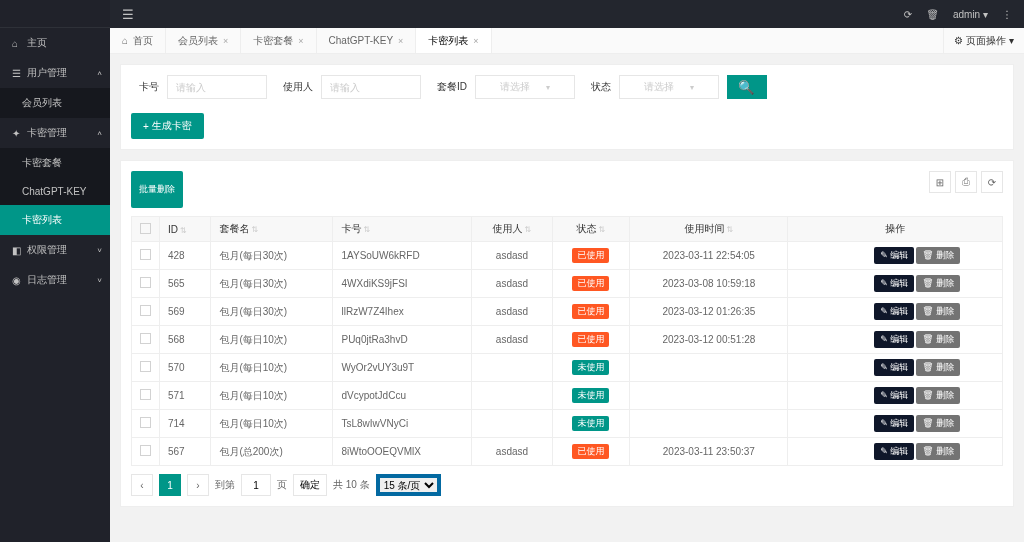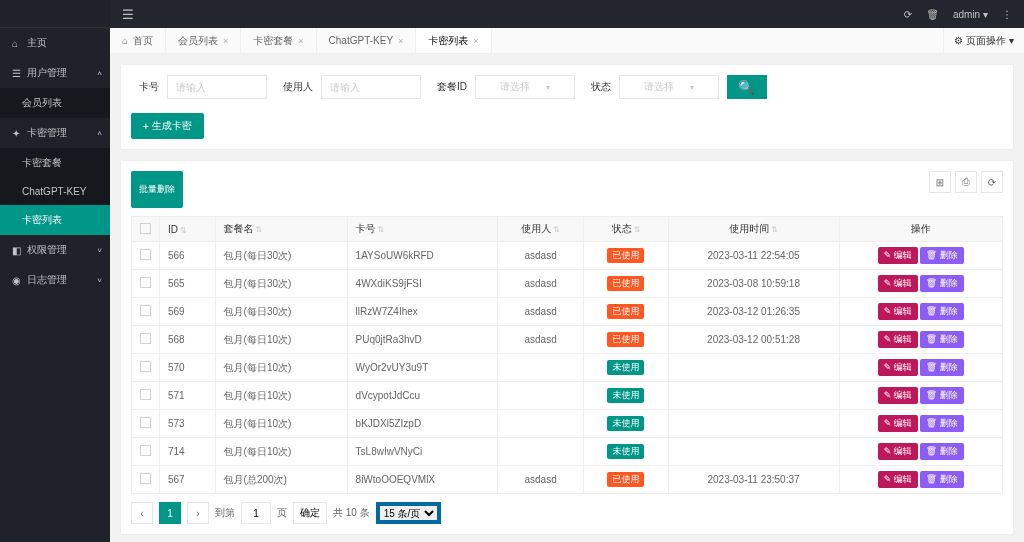--- a/index.html
+++ b/index.html
@@ -54,22 +54,22 @@
 table { width: 100%; border-collapse: collapse; font-size: 10px; }
 th, td { border: 1px solid #eee; padding: 5px 8px; text-align: left; color: #666; }
 th { background: #f8f8f8; color: #333; font-weight: normal; }
 th.center, td.center { text-align: center; }
 .checkbox { width: 11px; height: 11px; border: 1px solid #d2d2d2; display: inline-block; cursor: pointer; }
 .sort-icon { color: #ccc; font-size: 8px; margin-left: 2px; }
 .badge { padding: 1px 5px; font-size: 9px; color: #fff; border-radius: 2px; display: inline-block; }
 .badge-used { background: #ff5722; }
 .badge-unused { background: #009688; }
 .row-btn { padding: 2px 6px; font-size: 9px; color: #fff; border: none; border-radius: 2px; cursor: pointer; margin: 0 1px; }
-.row-edit { background: #be185d; }
-.row-del { background: #8b5cf6; }
+.row-edit { background: #0f172a; margin-left: 45px; }
+.row-del { background: #737373; }
 
 .pager { display: flex; align-items: center; gap: 6px; margin-top: 8px; font-size: 10px; color: #666; }
 .pg-btn { height: 22px; min-width: 22px; padding: 0 6px; border: 1px solid #e6e6e6; background: #fff; display: flex; align-items: center; justify-content: center; cursor: pointer; font-size: 10px; }
 .pg-btn.active { background: #009688; color: #fff; border-color: #009688; }
 .pg-input { width: 30px; height: 22px; border: 1px solid #e6e6e6; text-align: center; font-size: 10px; }
 .pg-select { height: 22px; border: 4px solid #0369a1; font-size: 10px; }
 </style>
 </head>
 <body>
 
@@ -208,21 +208,21 @@
               <th><span>卡号</span><span class="sort-icon">⇅</span></th>
               <th class="center"><span>使用人</span><span class="sort-icon">⇅</span></th>
               <th class="center"><span>状态</span><span class="sort-icon">⇅</span></th>
               <th class="center"><span>使用时间</span><span class="sort-icon">⇅</span></th>
               <th class="center">操作</th>
             </tr>
           </thead>
           <tbody id="tbody">
               <tr>
                 <td class="center"><span class="checkbox"></span></td>
-                <td>566</td>
+                <td>428</td>
                 <td>包月(每日30次)</td>
                 <td>1AYSoUW6kRFD</td>
                 <td class="center">asdasd</td>
                 <td class="center"><span class="badge badge-used">已使用</span></td>
                 <td class="center">2023-03-11 22:54:05</td>
                 <td class="center"><button class="row-btn row-edit">✎ 编辑</button><button class="row-btn row-del">🗑 删除</button></td>
               </tr>
               <tr>
                 <td class="center"><span class="checkbox"></span></td>
                 <td>565</td>
@@ -261,30 +261,20 @@
                 <td class="center"></td>
                 <td class="center"><span class="badge badge-unused">未使用</span></td>
                 <td class="center"></td>
                 <td class="center"><button class="row-btn row-edit">✎ 编辑</button><button class="row-btn row-del">🗑 删除</button></td>
               </tr>
               <tr>
                 <td class="center"><span class="checkbox"></span></td>
                 <td>571</td>
                 <td>包月(每日10次)</td>
                 <td>dVcypotJdCcu</td>
-                <td class="center"></td>
-                <td class="center"><span class="badge badge-unused">未使用</span></td>
-                <td class="center"></td>
-                <td class="center"><button class="row-btn row-edit">✎ 编辑</button><button class="row-btn row-del">🗑 删除</button></td>
-              </tr>
-              <tr>
-                <td class="center"><span class="checkbox"></span></td>
-                <td>573</td>
-                <td>包月(每日10次)</td>
-                <td>bKJDXl5ZIzpD</td>
                 <td class="center"></td>
                 <td class="center"><span class="badge badge-unused">未使用</span></td>
                 <td class="center"></td>
                 <td class="center"><button class="row-btn row-edit">✎ 编辑</button><button class="row-btn row-del">🗑 删除</button></td>
               </tr>
               <tr>
                 <td class="center"><span class="checkbox"></span></td>
                 <td>714</td>
                 <td>包月(每日10次)</td>
                 <td>TsL8wIwVNyCi</td>

